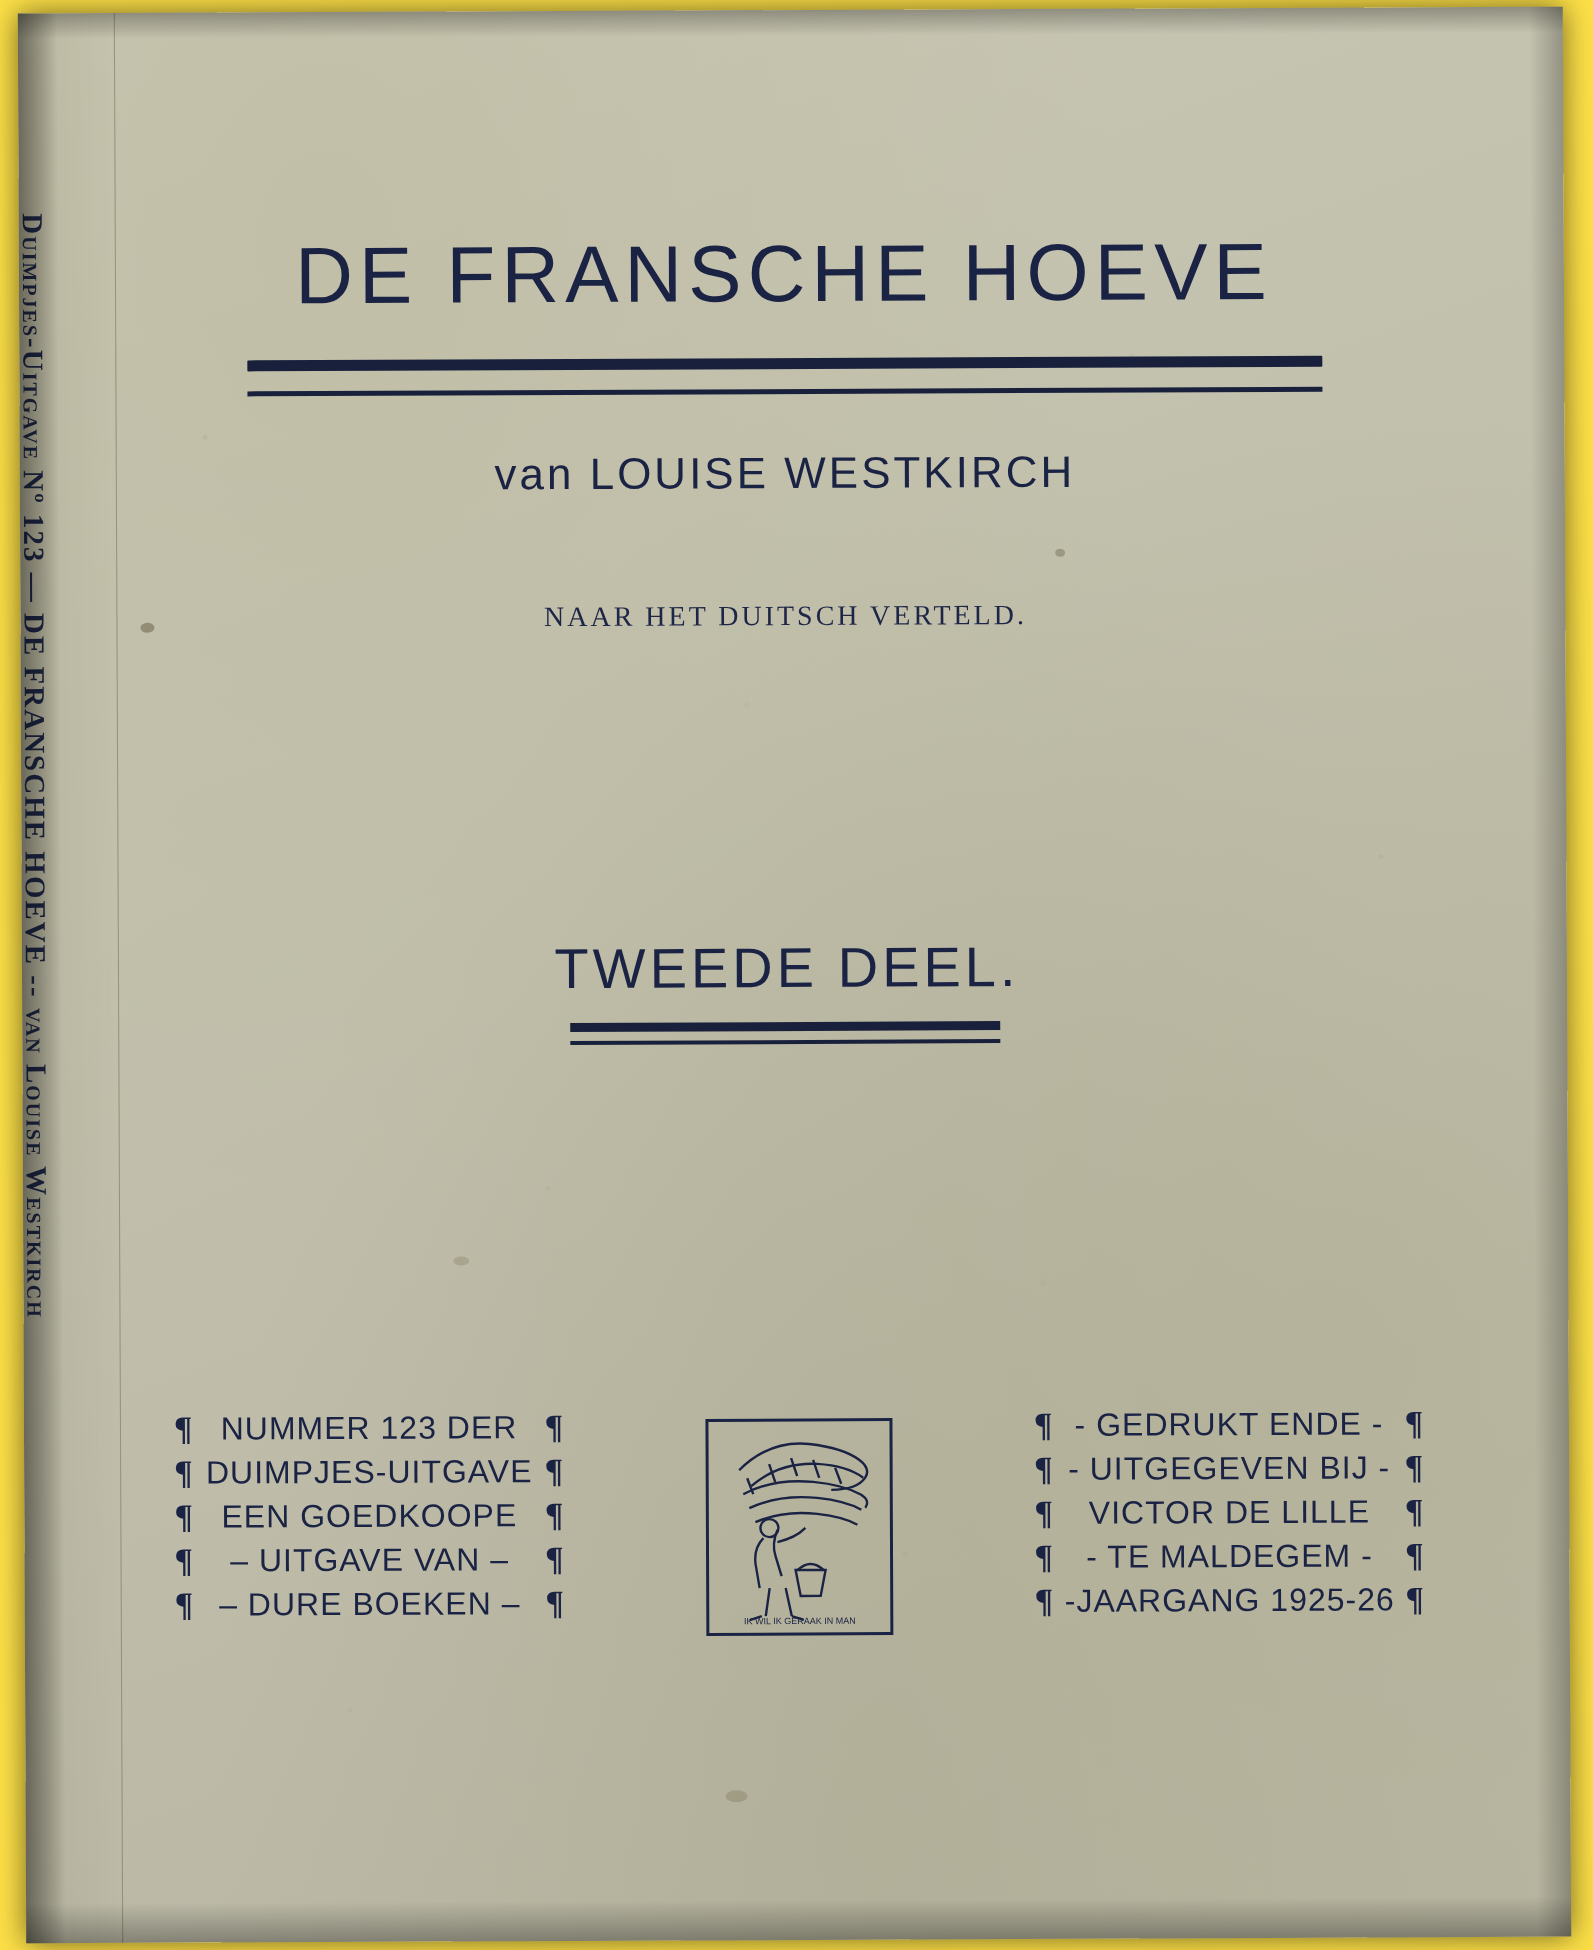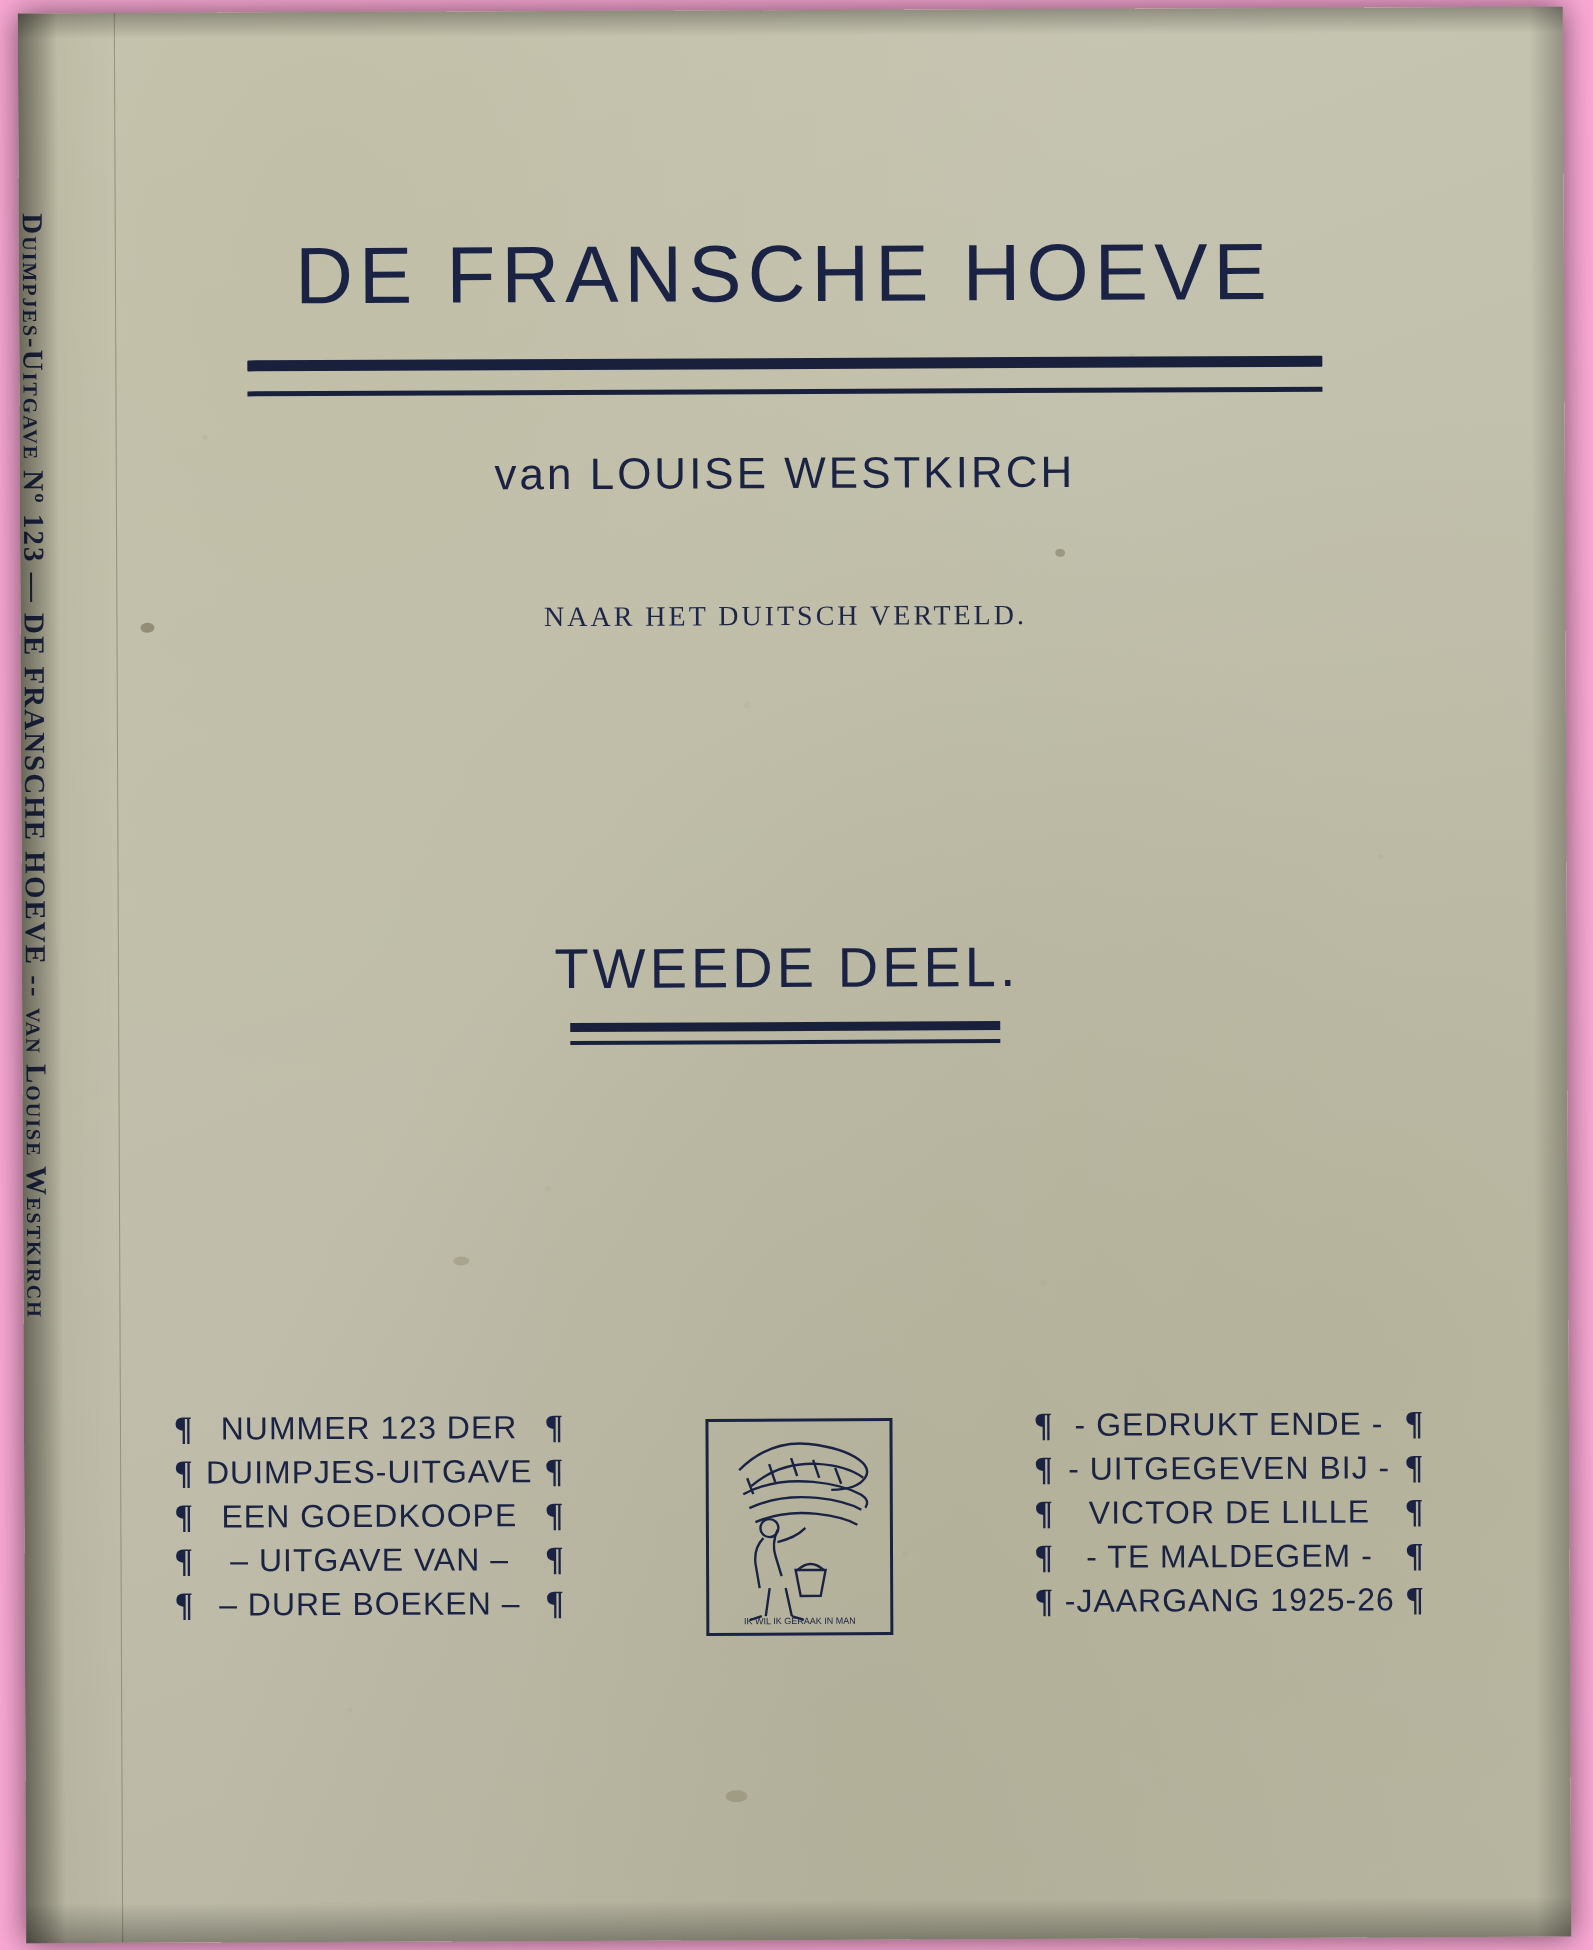--- a/index.html
+++ b/index.html
@@ -12,21 +12,21 @@
     height: 1950px;
     overflow: hidden;
     font-family: "Liberation Sans", sans-serif;
   }
 
   #book-cover {
     position: absolute;
     left: 0; top: 0;
     width: 1593px;
     height: 1950px;
-    background: #f9a8d4;
+    background: #fde047;
   }
 
   
   .paper {
     position: absolute;
     left: 22px;
     top: 10px;
     width: 1545px;
     height: 1930px;
     background:

